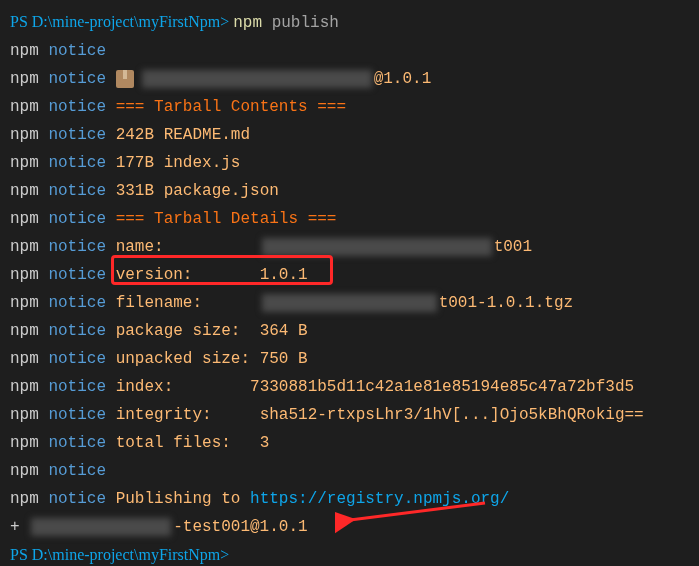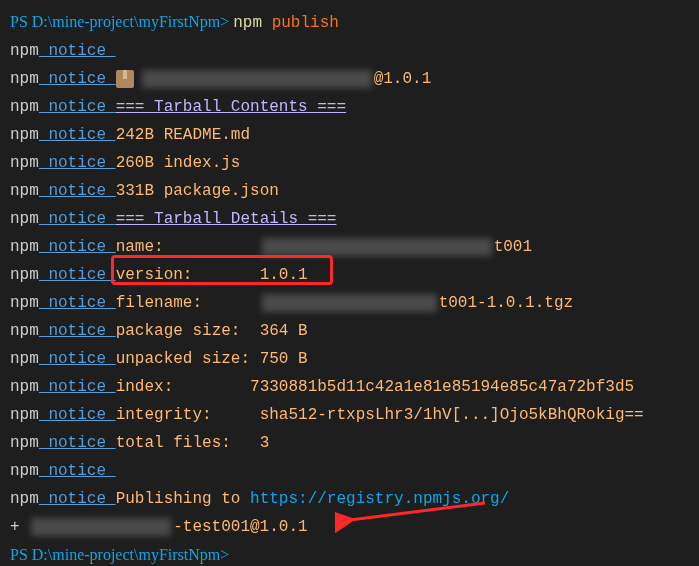--- a/index.html
+++ b/index.html
@@ -18,24 +18,24 @@
       white-space: nowrap;
       overflow: hidden;
       position: relative;
     }
     .line {
       display: block;
       white-space: pre;
     }
     .ps-prefix { color: #0ea5e9; font-family: Liberation Serif, serif; }
     .npm-cmd { color: #dcdcaa; }
-    .publish { color: #f97316; }
+    .publish { color: #a3a3a3; }
     .npm-label { color: #cccccc; }
-    .notice { color: #569cd6; text-decoration: underline; }
-    .section { color: #c4b5fd; text-decoration: underline; }
+    .notice { color: #569cd6; }
+    .section { color: #f97316; }
     .value { color: #fdba74; }
     .url { color: #0ea5e9; }
     .highlight-box {
       position: absolute;
       border: 3px solid #ff2828;
       border-radius: 4px;
       pointer-events: none;
     }
     .redacted {
       display: inline-block;
@@ -81,21 +81,21 @@
 <span class="line"><span class="ps-prefix">PS D:\mine-project\myFirstNpm&gt; </span><span class="npm-cmd">npm</span><span class="publish"> publish</span></span>
 
 <span class="line"><span class="npm-label">npm</span><span class="notice"> notice </span></span>
 
 <span class="line"><span class="npm-label">npm</span><span class="notice"> notice </span><span class="box-icon"></span><span class="redacted big" style="width:230px;"></span><span class="value">@1.0.1</span></span>
 
 <span class="line"><span class="npm-label">npm</span><span class="notice"> notice </span><span class="section">=== Tarball Contents ===</span></span>
 
 <span class="line"><span class="npm-label">npm</span><span class="notice"> notice </span><span class="value">242B README.md</span></span>
 
-<span class="line"><span class="npm-label">npm</span><span class="notice"> notice </span><span class="value">260B index.js</span></span>
+<span class="line"><span class="npm-label">npm</span><span class="notice"> notice </span><span class="value">177B index.js</span></span>
 
 <span class="line"><span class="npm-label">npm</span><span class="notice"> notice </span><span class="value">331B package.json</span></span>
 
 <span class="line"><span class="npm-label">npm</span><span class="notice"> notice </span><span class="section">=== Tarball Details ===</span></span>
 
 <span class="line"><span class="npm-label">npm</span><span class="notice"> notice </span><span class="value">name:          </span><span class="redacted big" style="width:230px;"></span><span class="value">t001</span></span>
 
 <span class="line"><span class="npm-label">npm</span><span class="notice"> notice </span><span class="value">version:       </span><span class="value">1.0.1</span></span>
 
 <span class="line"><span class="npm-label">npm</span><span class="notice"> notice </span><span class="value">filename:      </span><span class="redacted big" style="width:175px;"></span><span class="value">t001-1.0.1.tgz</span></span>

